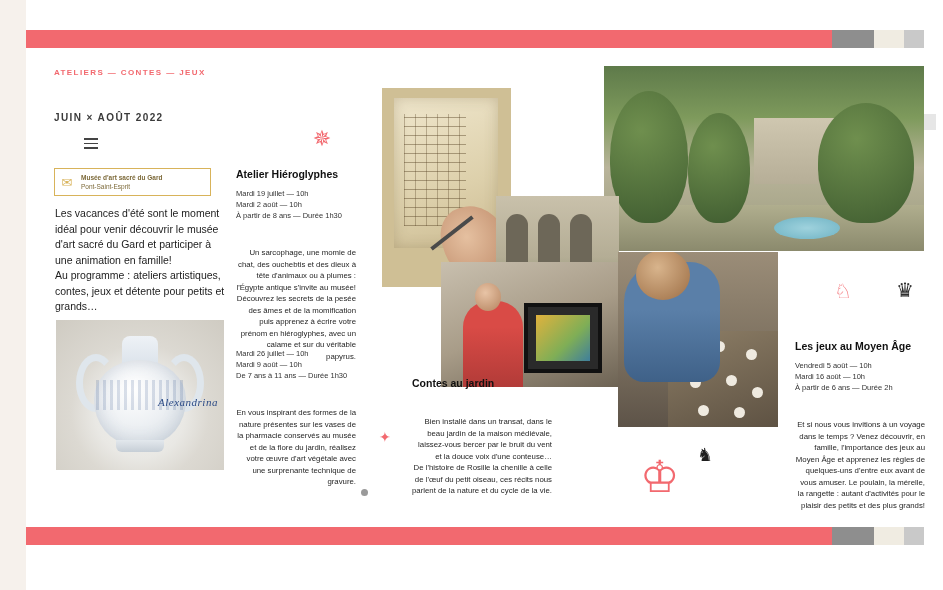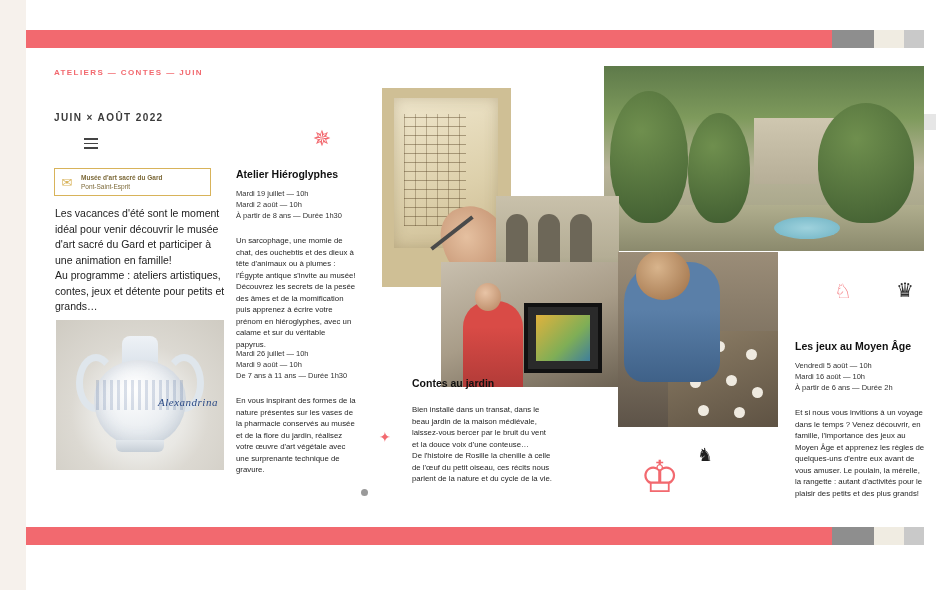--- a/index.html
+++ b/index.html
@@ -237,21 +237,22 @@
   .art-meta {
     font-size: 7.5px;
     line-height: 11px;
     color: #333;
     margin-top: 7px;
   }
   .art-body {
     font-size: 7.8px;
     line-height: 11.5px;
     color: #1f1f1f;
-    margin-top: 14px;
+    margin-top: 26px;
+    text-align: right;
   }
 
   .col-a { position: absolute; left: 236px; top: 168px; width: 120px; }
   .col-b { position: absolute; left: 236px; top: 341px; width: 120px; }
   .col-c { position: absolute; left: 412px; top: 377px; width: 140px; }
   .col-d { position: absolute; left: 795px; top: 340px; width: 130px; }
 
   
   .ph { position: absolute; overflow: hidden; }
 
@@ -394,21 +395,21 @@
   <div class="bar bar-top seg-pink" style="left:26px;  width:806px;"></div>
   <div class="bar bar-top seg-gray" style="left:832px; width:42px;"></div>
   <div class="bar bar-top seg-cream" style="left:874px; width:30px;"></div>
   <div class="bar bar-top seg-lgray" style="left:904px; width:20px;"></div>
 
   <div class="bar bar-bottom seg-pink" style="left:26px;  width:806px;"></div>
   <div class="bar bar-bottom seg-gray" style="left:832px; width:42px;"></div>
   <div class="bar bar-bottom seg-cream" style="left:874px; width:30px;"></div>
   <div class="bar bar-bottom seg-lgray" style="left:904px; width:20px;"></div>
 
-  <div class="kicker">ATELIERS — CONTES — JUIN</div>
+  <div class="kicker">ATELIERS — CONTES — JEUX</div>
   <div class="subtitle">JUIN × AOÛT 2022</div>
 
   <div class="hamburger">
     <i></i>
       <i></i>
       <i></i>
   </div>
   <div class="sun-burst">✵</div>
   <div class="sq-right"></div>
 

